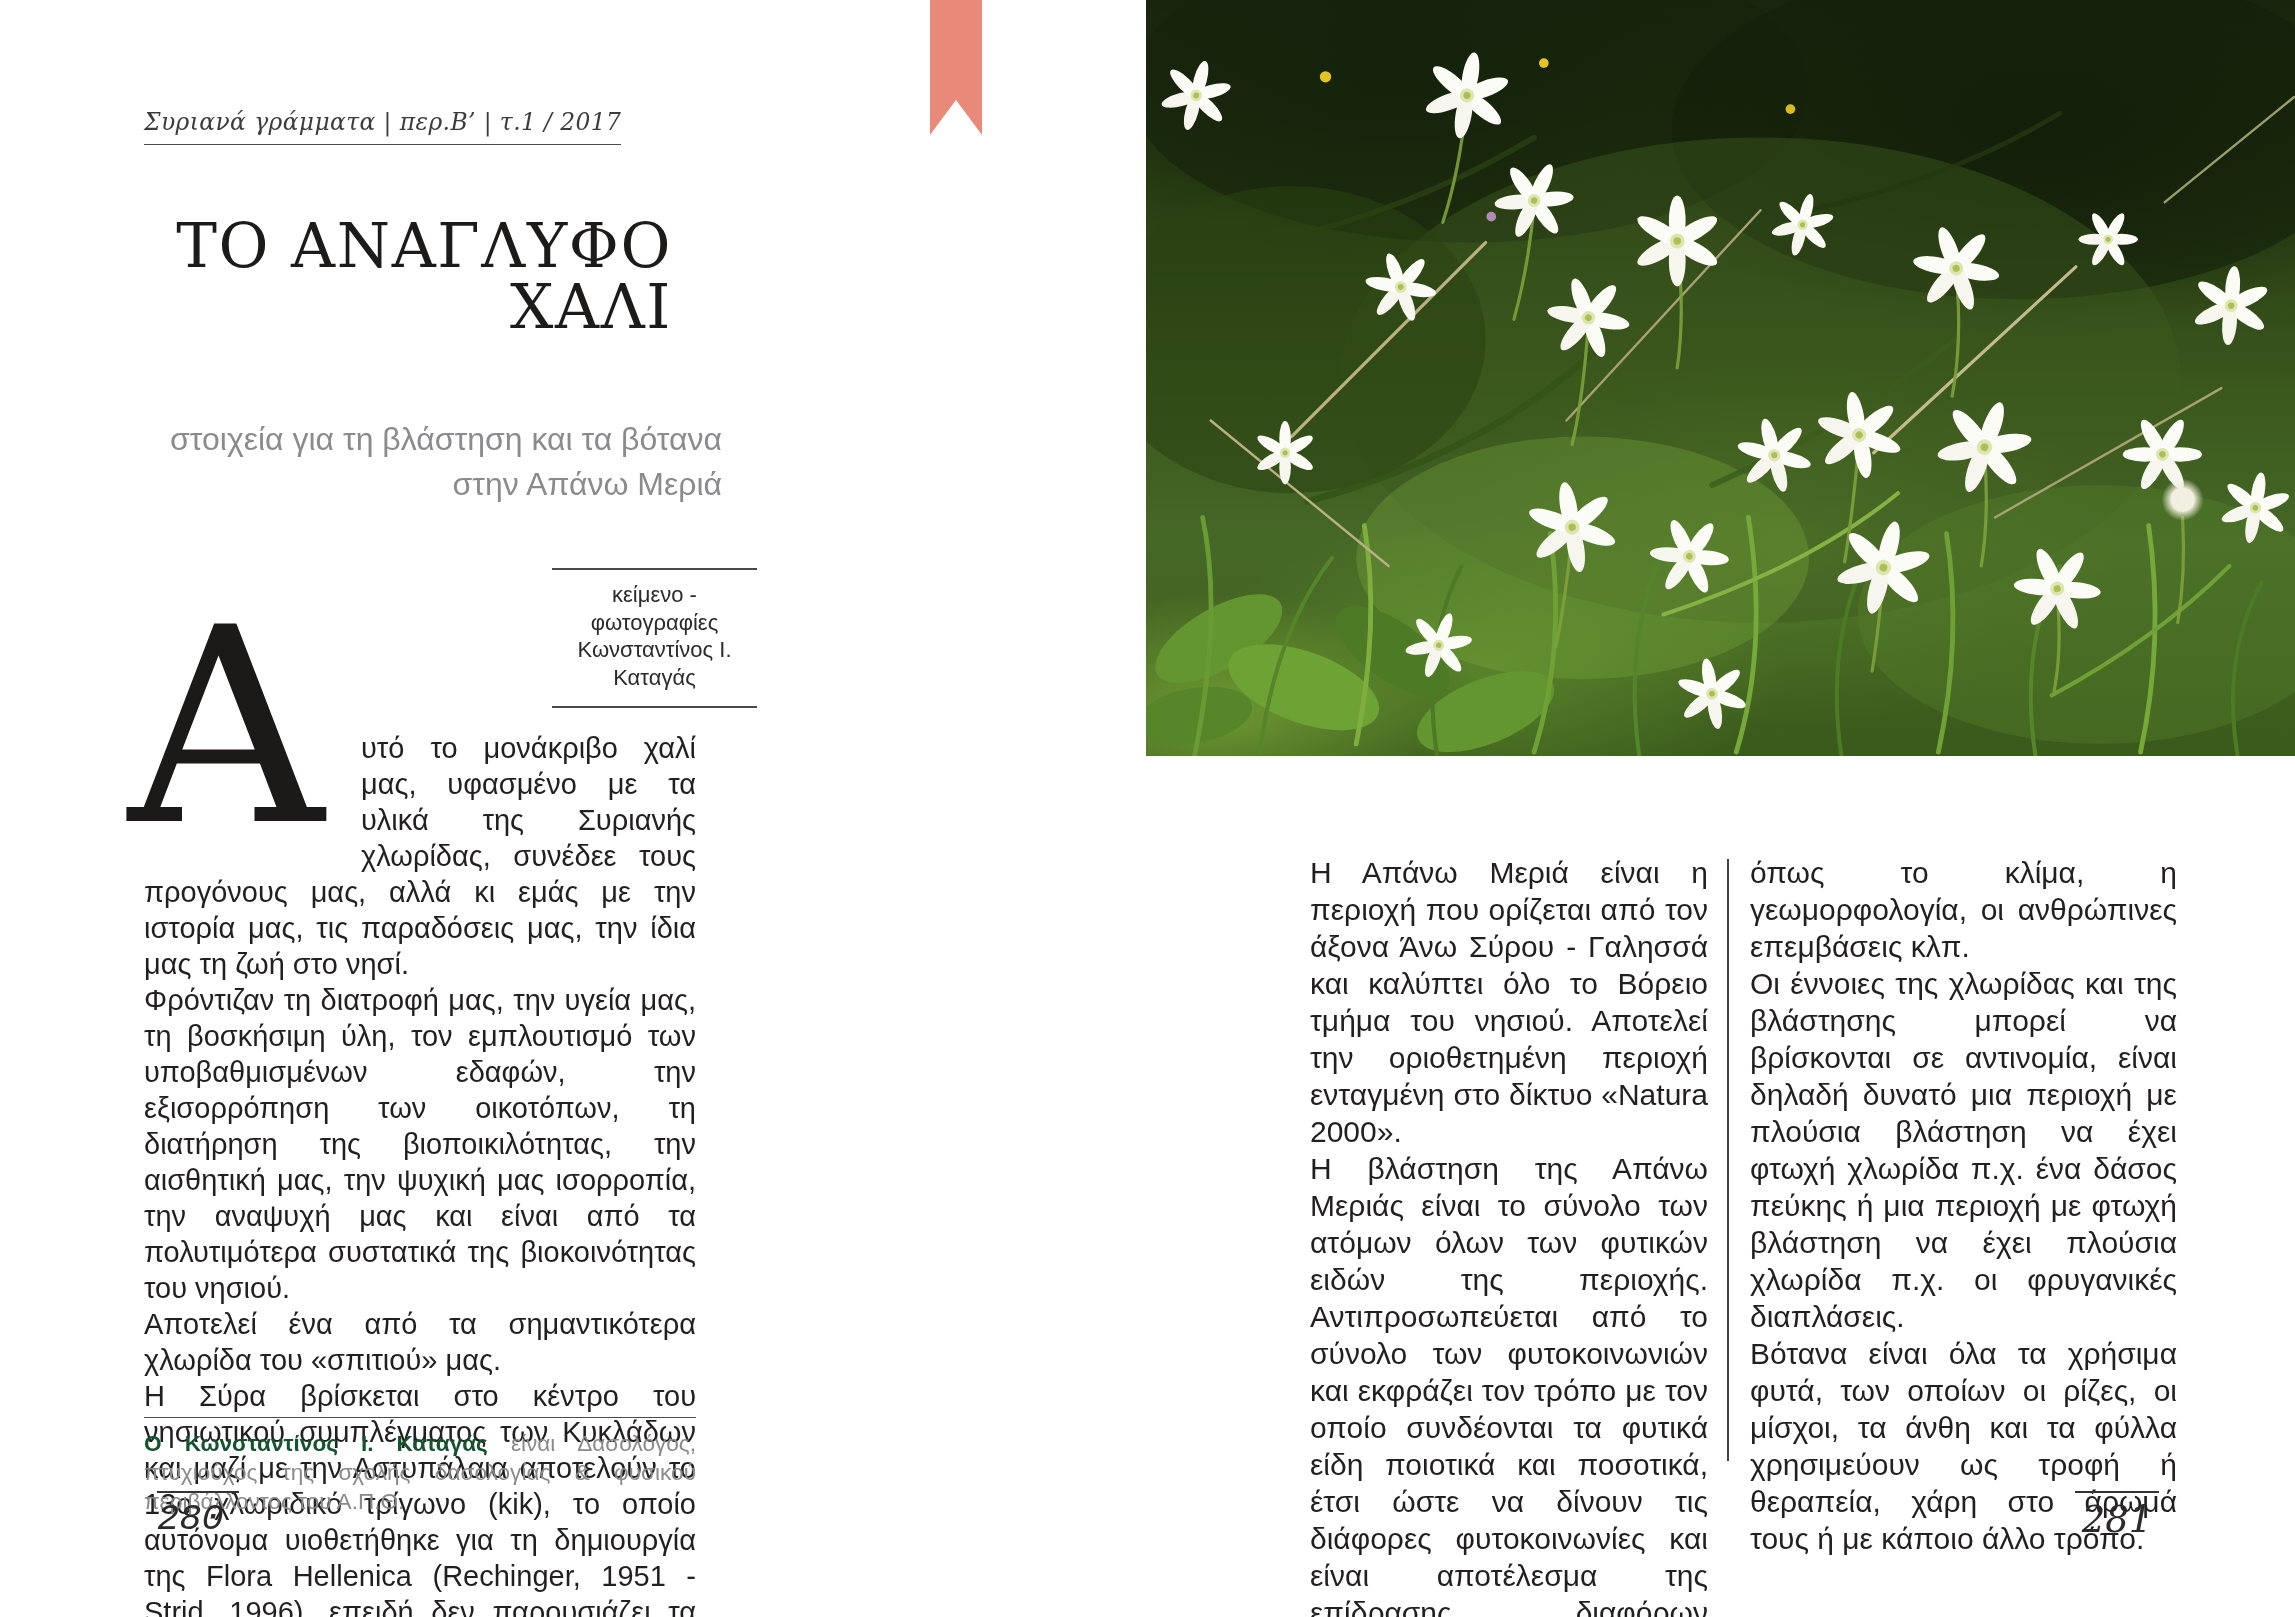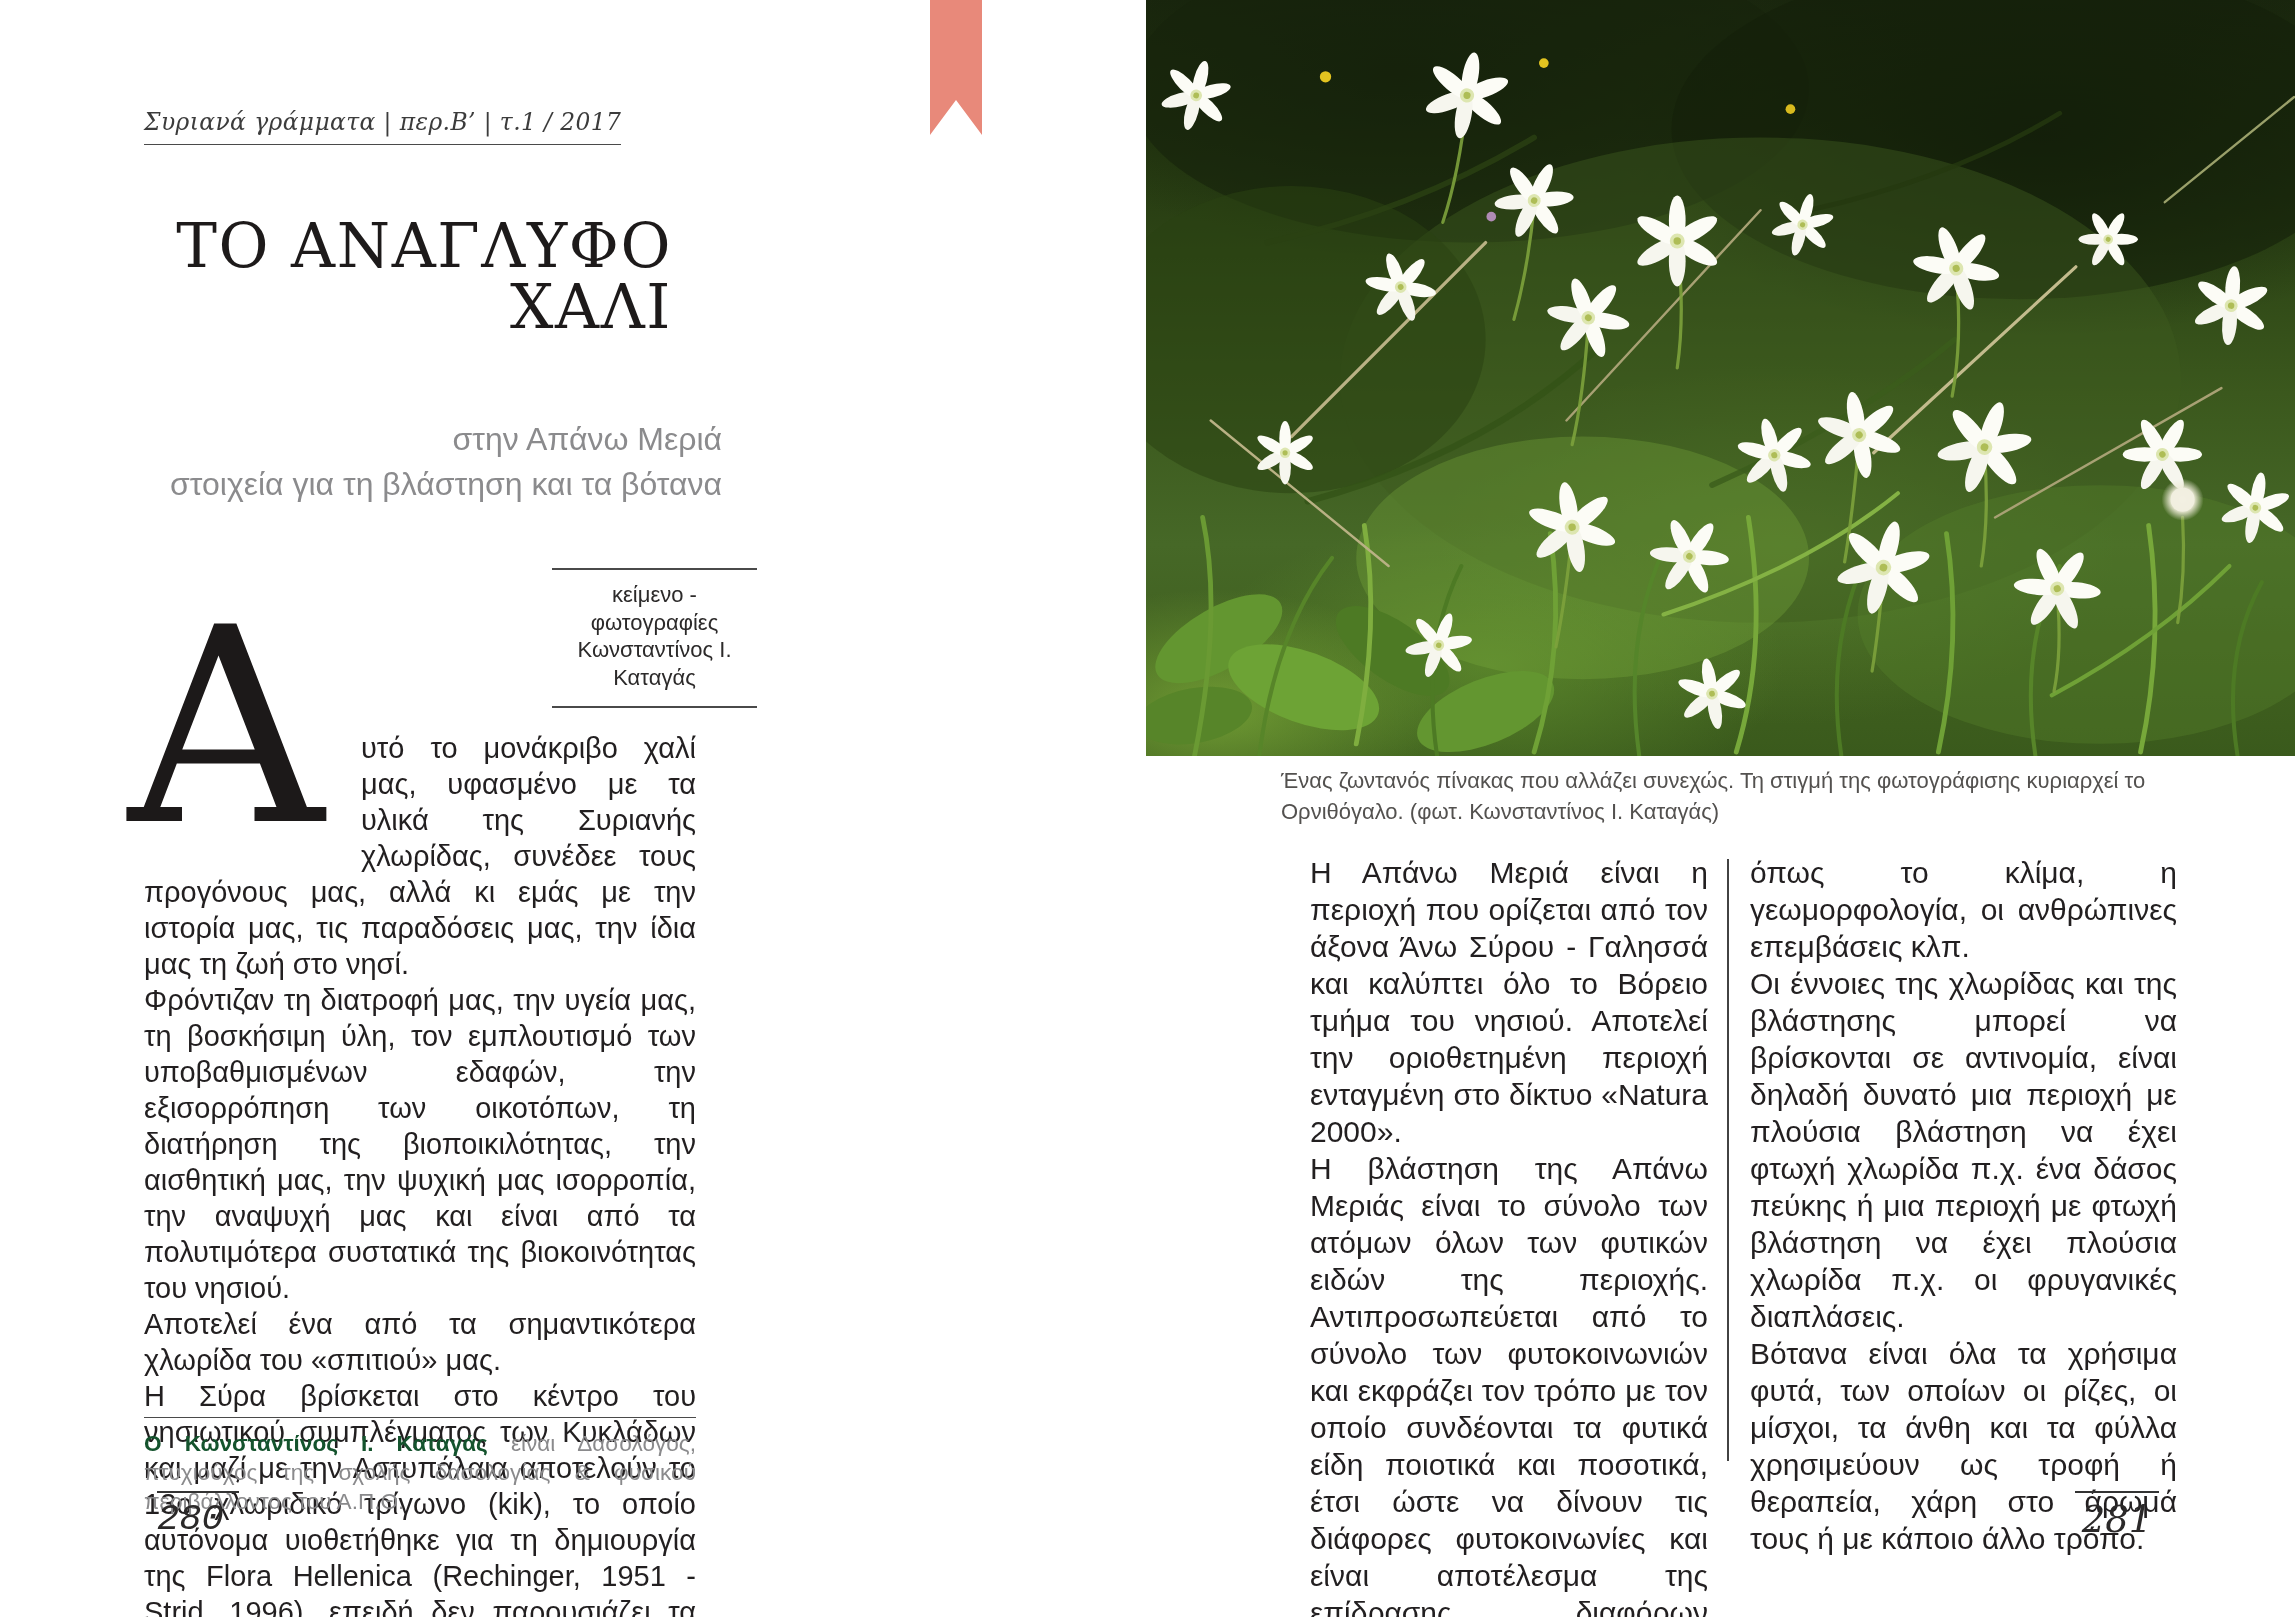--- a/index.html
+++ b/index.html
@@ -98,22 +98,22 @@
 
     <div class="ribbon"></div>
 
     <header class="running-head">Συριανά γράμματα | περ.Β’ | τ.1 / 2017</header>
 
     <h1 class="title-block">
       <span class="t1">ΤΟ ΑΝΑΓΛΥΦΟ ΧΑΛΙ</span>
     </h1>
 
     <div class="subtitle">
+      <span>στοιχεία για τη βλάστηση και τα βότανα</span>
       <span>στην Απάνω Μεριά</span>
-      <span>στοιχεία για τη βλάστηση και τα βότανα</span>
     </div>
 
     <div class="credit">
       <div>κείμενο - φωτογραφίες</div>
       <div>Κωνσταντίνος Ι. Καταγάς</div>
     </div>
 
     <div class="dropcap">Α</div>
 
     <div class="body-text">
@@ -236,21 +236,20 @@
         <use href="#flw" transform="translate(1127 728) scale(1.1) rotate(-25)"></use>
         <use href="#flw" transform="translate(362 798) scale(0.85) rotate(20)"></use>
         <use href="#flw" transform="translate(700 858) scale(0.9) rotate(-10)"></use>
         <use href="#flw" transform="translate(172 560) scale(0.8)"></use>
 
         <circle cx="1282" cy="618" r="26" fill="url(#fuzzgrad)"></circle>
         <circle cx="1282" cy="618" r="15" fill="#f2efe2" opacity=".95"></circle>
       </svg>
     </figure>
 
-    <div class="caption">Ένας ζωντανός πίνακας που αλλάζει συνεχώς. Τη στιγμή της φωτογράφισης κυριαρχεί το Ορνιθόγαλο. (φωτ. Κωνσταντίνος Ι. Καταγάς)</div>
 
     <div class="col col1">
       <p>Η Απάνω Μεριά είναι η περιοχή που ορίζεται από τον άξονα Άνω Σύρου - Γαλησσά και καλύπτει όλο το Βόρειο τμήμα του νησιού. Αποτελεί την οριοθετημένη περιοχή ενταγμένη στο δίκτυο «Natura 2000».</p>
       <p>Η βλάστηση της Απάνω Μεριάς είναι το σύνολο των ατόμων όλων των φυτικών ειδών της περιοχής. Αντιπροσωπεύεται από το σύνολο των φυτοκοινωνιών και εκφράζει τον τρόπο με τον οποίο συνδέονται τα φυτικά είδη ποιοτικά και ποσοτικά, έτσι ώστε να δίνουν τις διάφορες φυτοκοινωνίες και είναι αποτέλεσμα της επίδρασης διαφόρων παραγόντων</p>
     </div>
 
     <div class="col-divider"></div>
 
     <div class="col col2">
       <p>όπως το κλίμα, η γεωμορφολογία, οι ανθρώπινες επεμβάσεις κλπ.</p>

